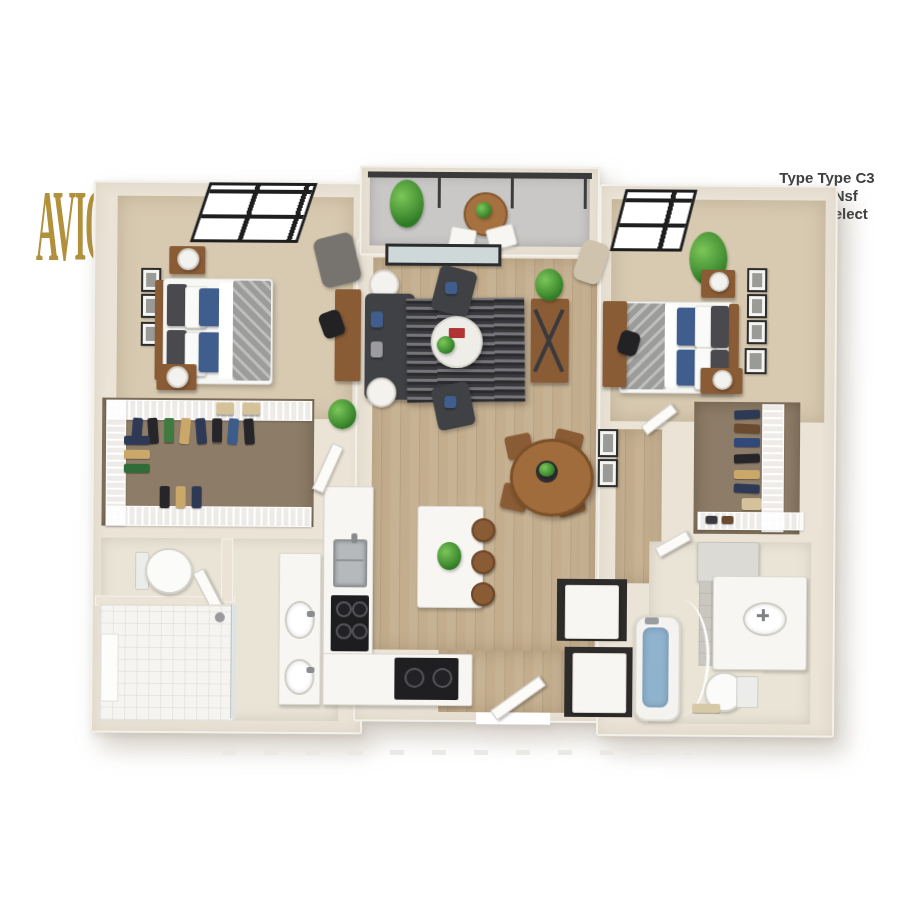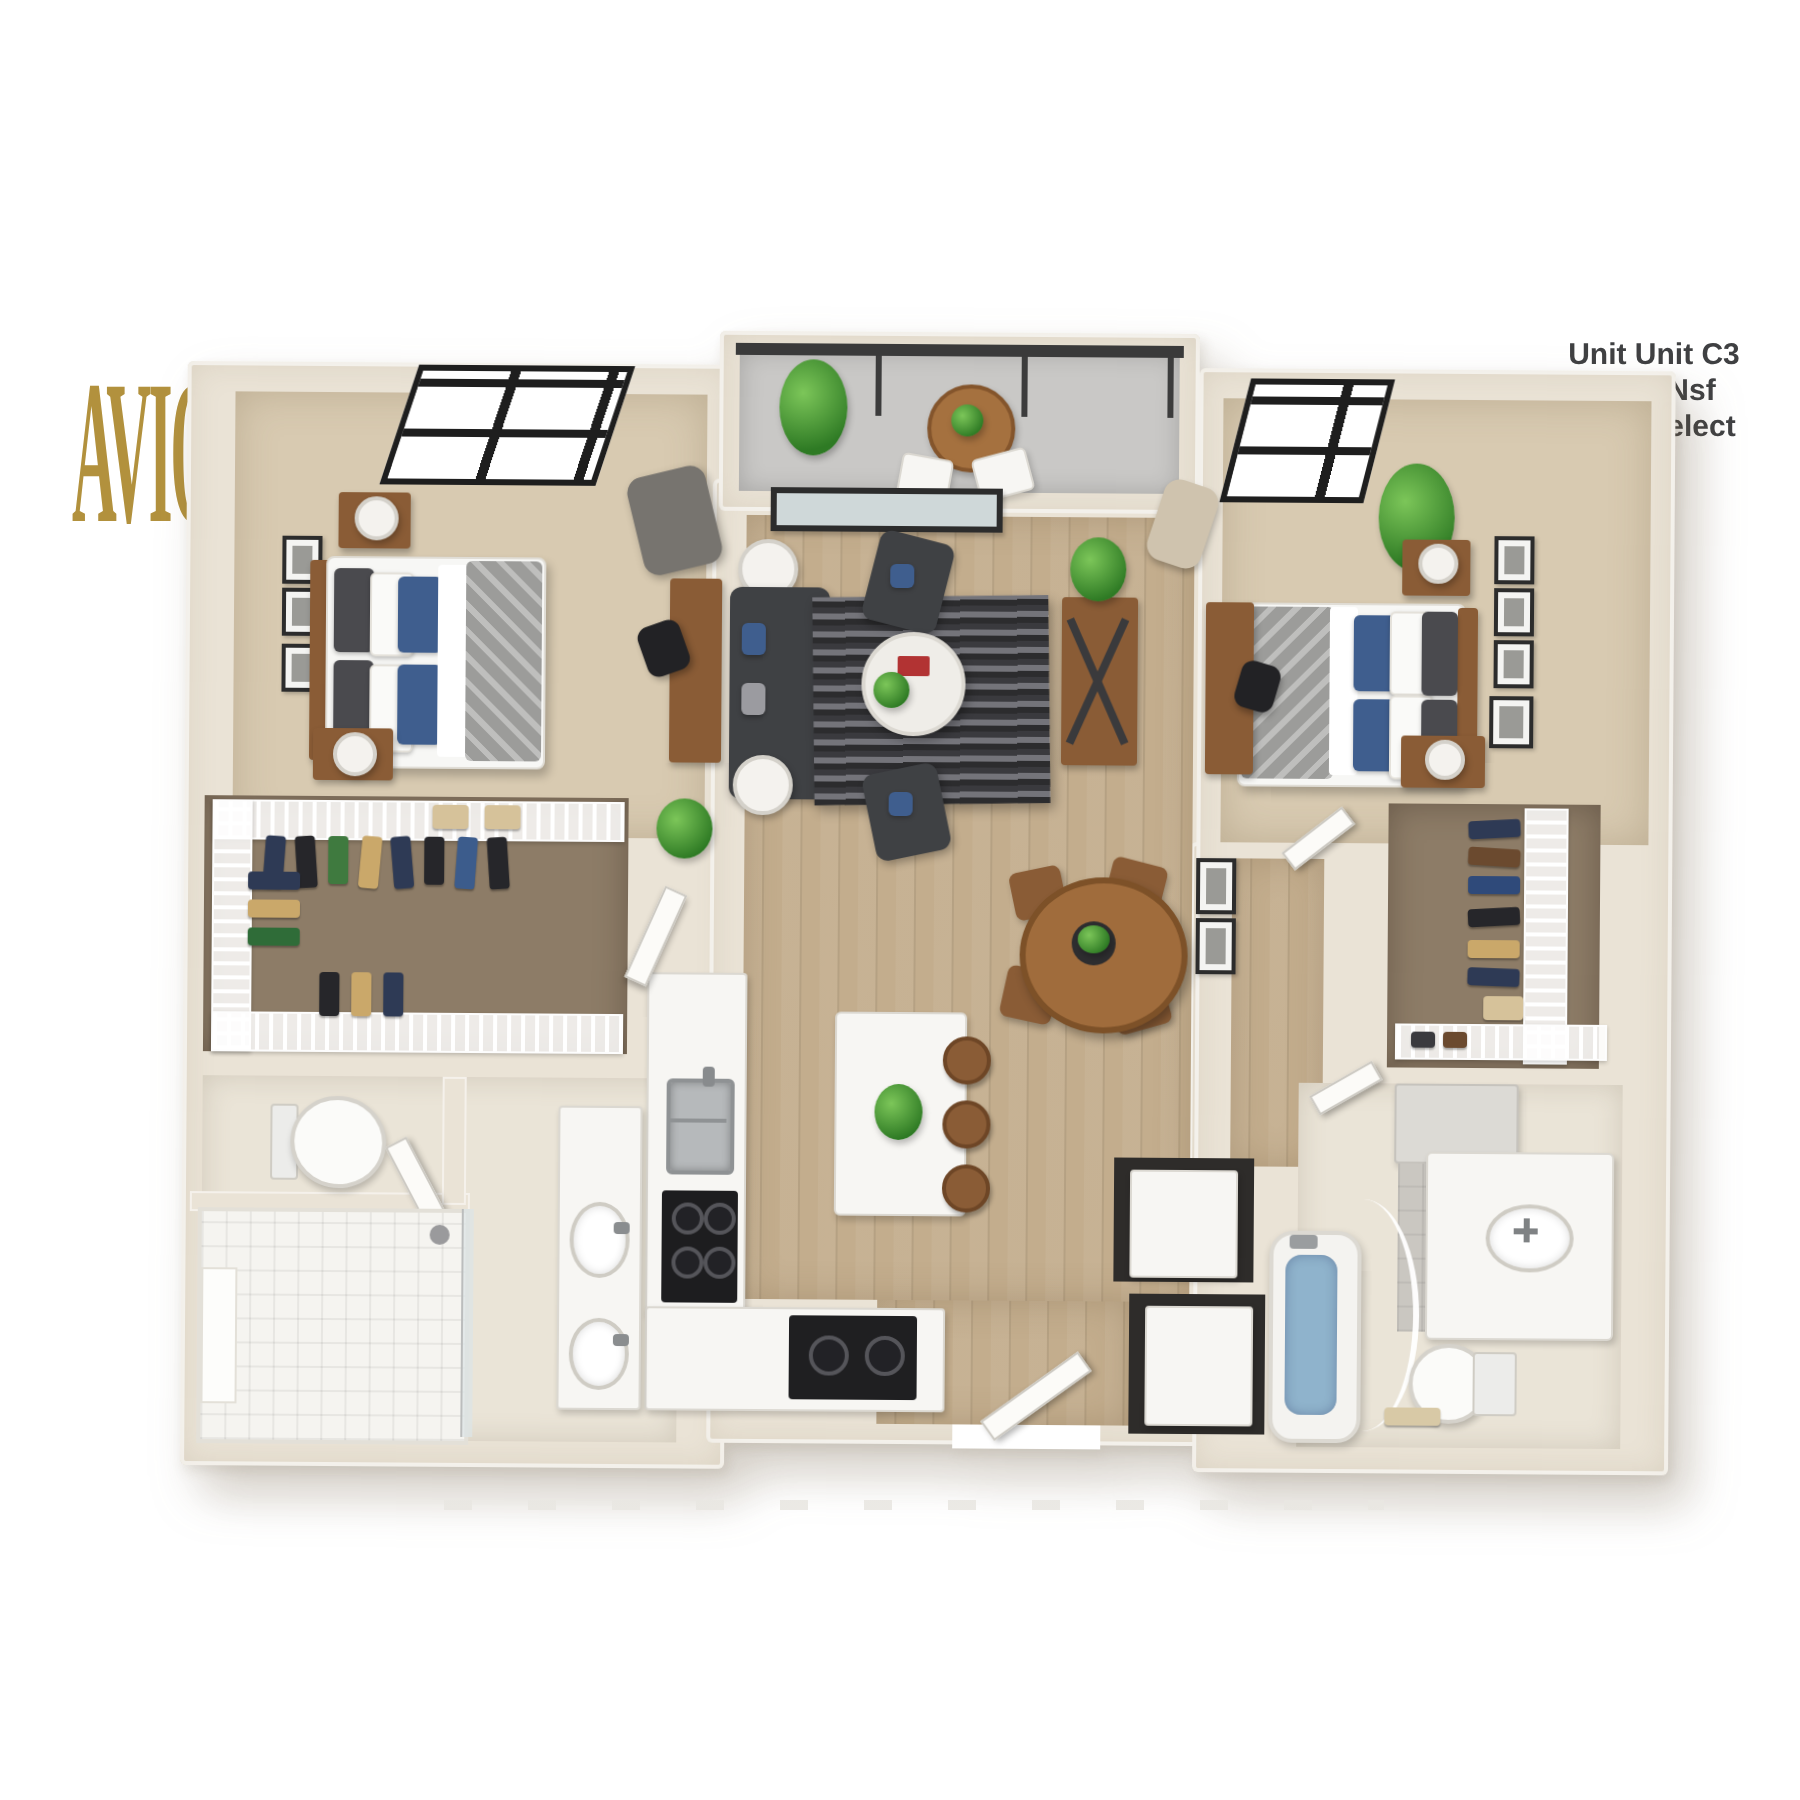--- a/index.html
+++ b/index.html
@@ -70,21 +70,21 @@
   .burner{border-radius:50%;border:2px solid #55555a;background:#222226;}
   .rug{background:repeating-linear-gradient(0deg,#2c2c2e 0 3px,#74747a 3px 6px,#3a3a3e 6px 9px);
     box-shadow:2px 3px 6px rgba(0,0,0,0.3);}
   .watermark{background:repeating-linear-gradient(90deg,#e9e7e2 0 14px, rgba(0,0,0,0) 14px 42px);opacity:0.9;}
 </style>
 </head>
 <body>
 
 <div class="logo">AVION</div>
 <div class="unit-info">
-  <div>Unit Unit C3</div>
+  <div>Type Type C3</div>
   <div>1223 Nsf</div>
   <div>2x2 / Select</div>
 </div>
 
 <div class="plan">
 
   <div class="abs wall" style="left:92px;top:183px;width:272px;height:552px;"></div>
   <div class="abs wall" style="left:355px;top:240px;width:286px;height:482px;"></div>
   <div class="abs wall" style="left:595px;top:420px;width:76px;height:166px;"></div>
   <div class="abs wall" style="left:598px;top:183px;width:238px;height:552px;"></div>

